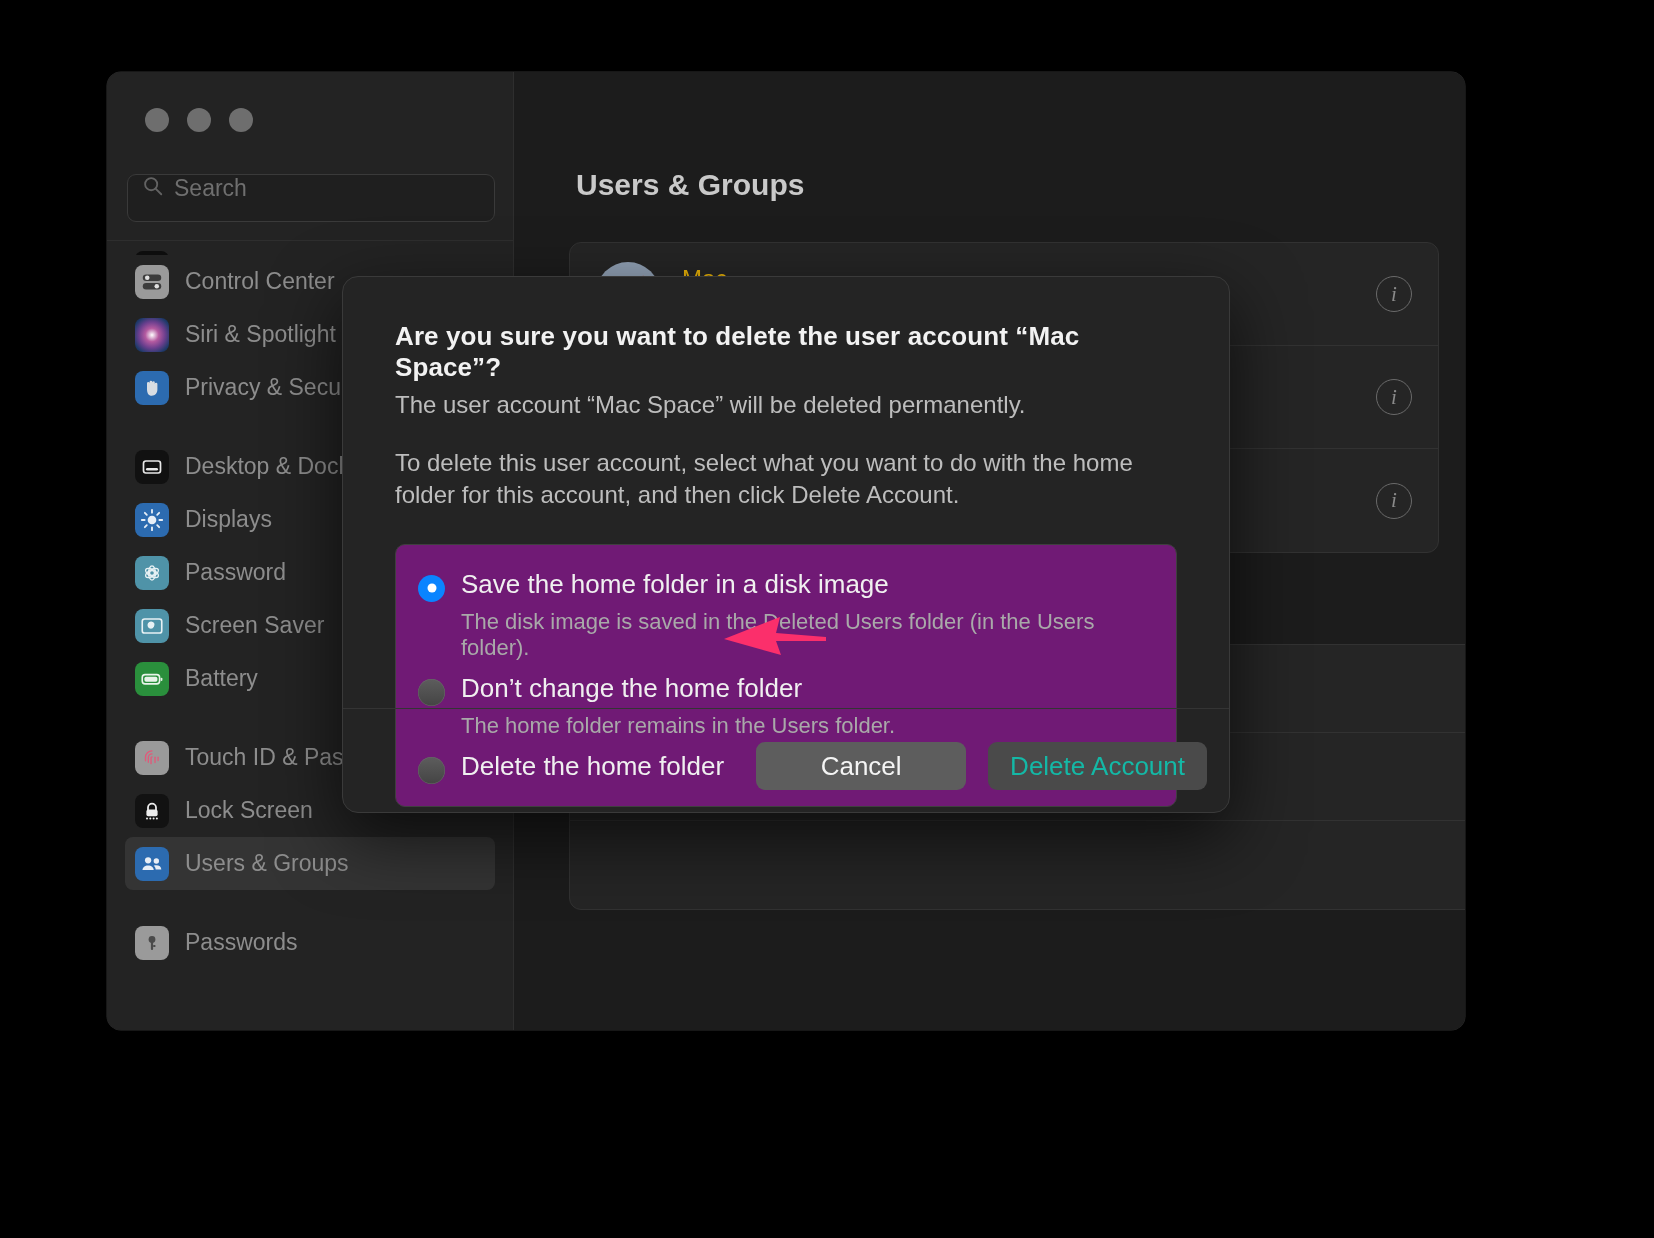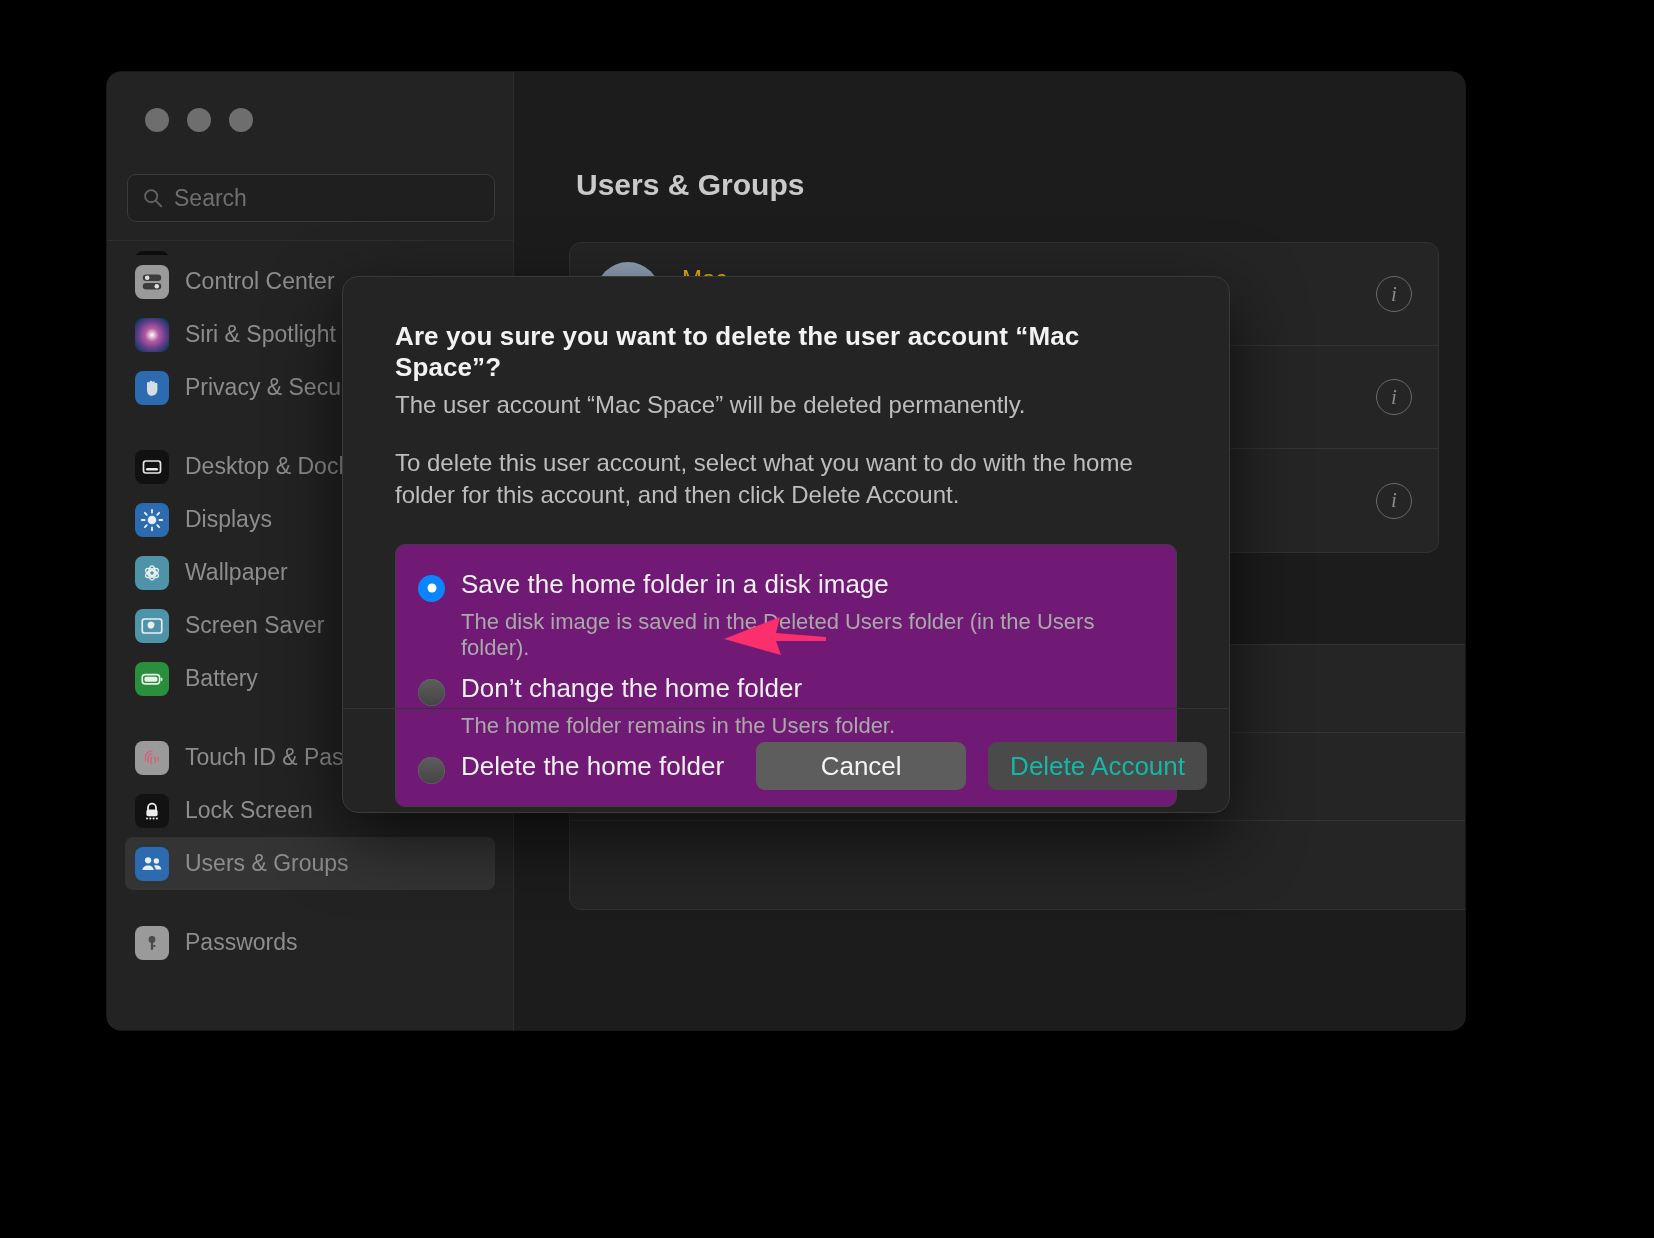--- a/index.html
+++ b/index.html
@@ -22,21 +22,21 @@
   .sidebar{
     width:406px;height:100%;background:#232323;
     position:relative;flex:0 0 406px;
     border-right:0.5px solid #2e2e2e;
   }
   .traffic{position:absolute;left:38px;top:36px;display:flex;gap:18px;}
   .dot{width:24px;height:24px;border-radius:50%;background:#6e6e6e;}
   .search-wrap{
     position:absolute;left:20px;top:102px;width:368px;height:48px;
     border-radius:9px;background:#1f1f1f;border:0.5px solid #3a3a3a;
-    display:flex;align-items:center;padding:0 14px;box-sizing:border-box;
+    display:flex;align-items:flex-start;padding:0 14px;box-sizing:border-box;
   }
   .search-ico{width:22px;height:22px;flex:0 0 22px;margin-right:10px;opacity:.55;}
   .search-ph{color:#6f6f6f;font-size:23px;}
   .sb-divider{position:absolute;left:0;top:168px;width:100%;height:1px;background:#2e2e2e;}
 
   .sb-scroll{position:absolute;left:0;top:169px;right:0;bottom:0;overflow:hidden;}
   .sb-list{padding:0 18px;}
   .sb-item{
     display:flex;align-items:center;height:53px;border-radius:8px;padding:0 10px;
     box-sizing:border-box;
@@ -210,21 +210,21 @@
             <span class="sb-ico" style="background:#4f93a8">
               <svg viewBox="0 0 24 24" width="26" height="26">
                   <g fill="none" stroke="#e7f1f4" stroke-width="1.25">
                     <ellipse cx="12" cy="12" rx="3.2" ry="6.6"></ellipse>
                     <ellipse cx="12" cy="12" rx="3.2" ry="6.6" transform="rotate(60 12 12)"></ellipse>
                     <ellipse cx="12" cy="12" rx="3.2" ry="6.6" transform="rotate(120 12 12)"></ellipse>
                     <circle cx="12" cy="12" r="2.3"></circle>
                   </g>
                 </svg>
             </span>
-            <span class="sb-label">Wallpaper</span>
+            <span class="sb-label">Password</span>
           </div>
 
           <div class="sb-item">
             <span class="sb-ico" style="background:#4f93a8">
               <svg viewBox="0 0 24 24" width="26" height="26">
                   <rect x="3" y="5.5" width="18" height="13" rx="2.2" fill="none" stroke="#e7f1f4" stroke-width="1.5"></rect>
                   <path d="M14 9.2a3.4 3.4 0 10-3 5.4 4 4 0 003-5.4z" fill="#e7f1f4"></path>
                 </svg>
             </span>
             <span class="sb-label">Screen Saver</span>

